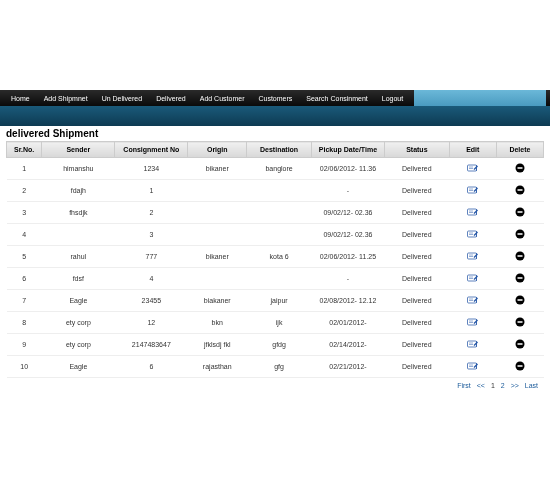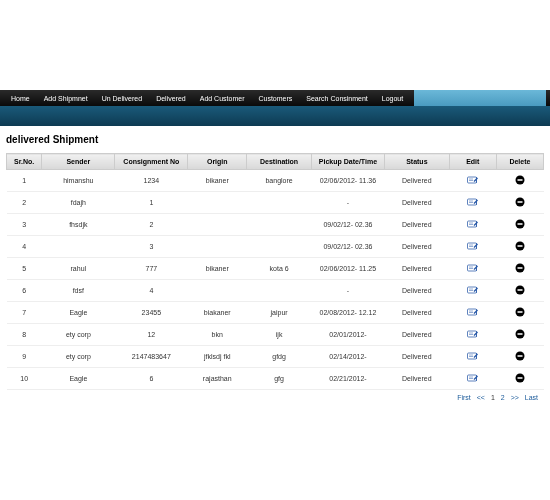--- a/index.html
+++ b/index.html
@@ -2,21 +2,21 @@
 <html><head>
 <meta charset="utf-8">
 <style>
   * { margin: 0; padding: 0; box-sizing: border-box; }
   body { width: 550px; height: 500px; font-family: Arial, sans-serif; font-size: 8px; background: #fff; }
   .top-gap { height: 90px; background: #fff; }
   .navbar { background: linear-gradient(#2a2a2a, #0a0a0a); display: flex; align-items: center; height: 16px; padding: 0 4px; }
   .nav-item { color: #fff; padding: 0 7px; font-size: 7px; cursor: pointer; white-space: nowrap; }
   .nav-end { flex: 1; background: linear-gradient(#6bb8d8, #4a9bc0); height: 100%; margin-left: 4px; }
   .banner { height: 20px; background: linear-gradient(#1a5a7a, #0d3a52); }
-  .page-title { font-weight: bold; font-size: 10px; padding: 8px 6px; color: #000; }
+  .page-title { font-weight: bold; font-size: 10px; padding: 2px 6px; color: #000; }
   .table-wrap { padding: 0 6px; }
   table { width: 100%; border-collapse: collapse; table-layout: fixed; }
   th { background: linear-gradient(#f0f0f0, #d8d8d8); border: 1px solid #ccc; padding: 4px 2px; font-size: 7px; text-align: center; vertical-align: middle; }
   td { padding: 5px 2px; text-align: center; font-size: 7px; color: #333; border-bottom: 1px solid #eee; }
   .icon-edit { width: 12px; height: 10px; display: inline-block; cursor: pointer; }
   .icon-delete { width: 10px; height: 10px; display: inline-block; cursor: pointer; }
   .pager { text-align: right; padding: 4px 10px; font-size: 7px; color: #1a5a9a; }
   .pager span { cursor: pointer; padding: 0 2px; }
   .pager .curr { color: #333; }
   col.c-sr { width: 30px; }

